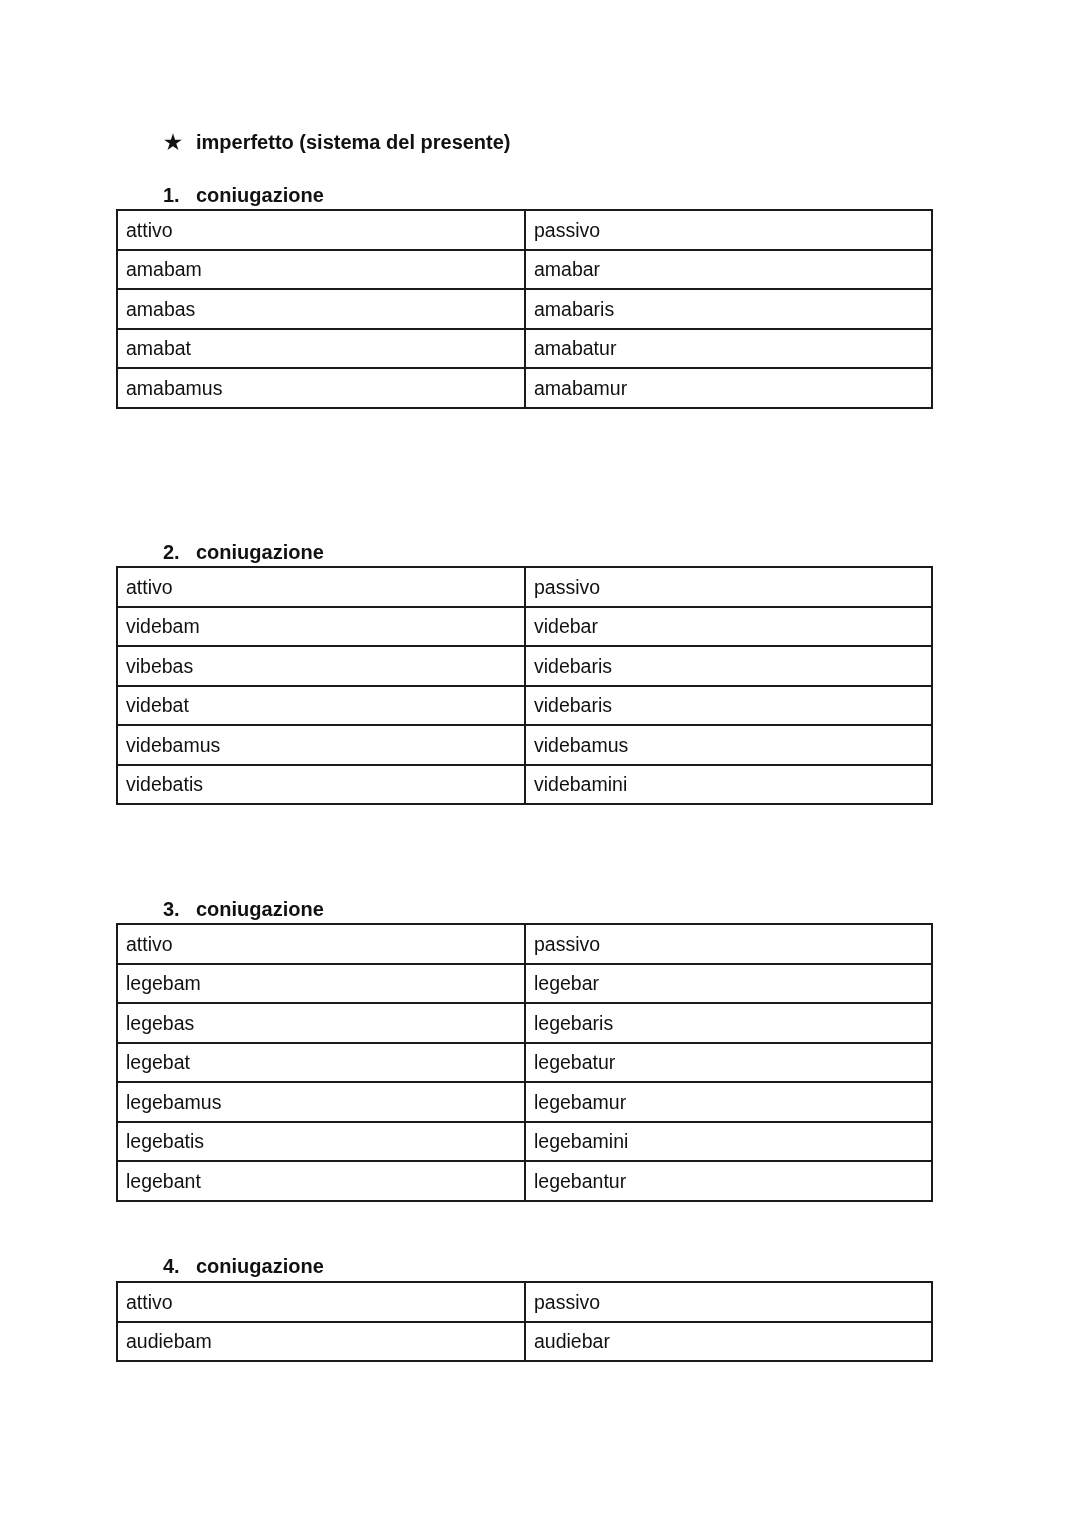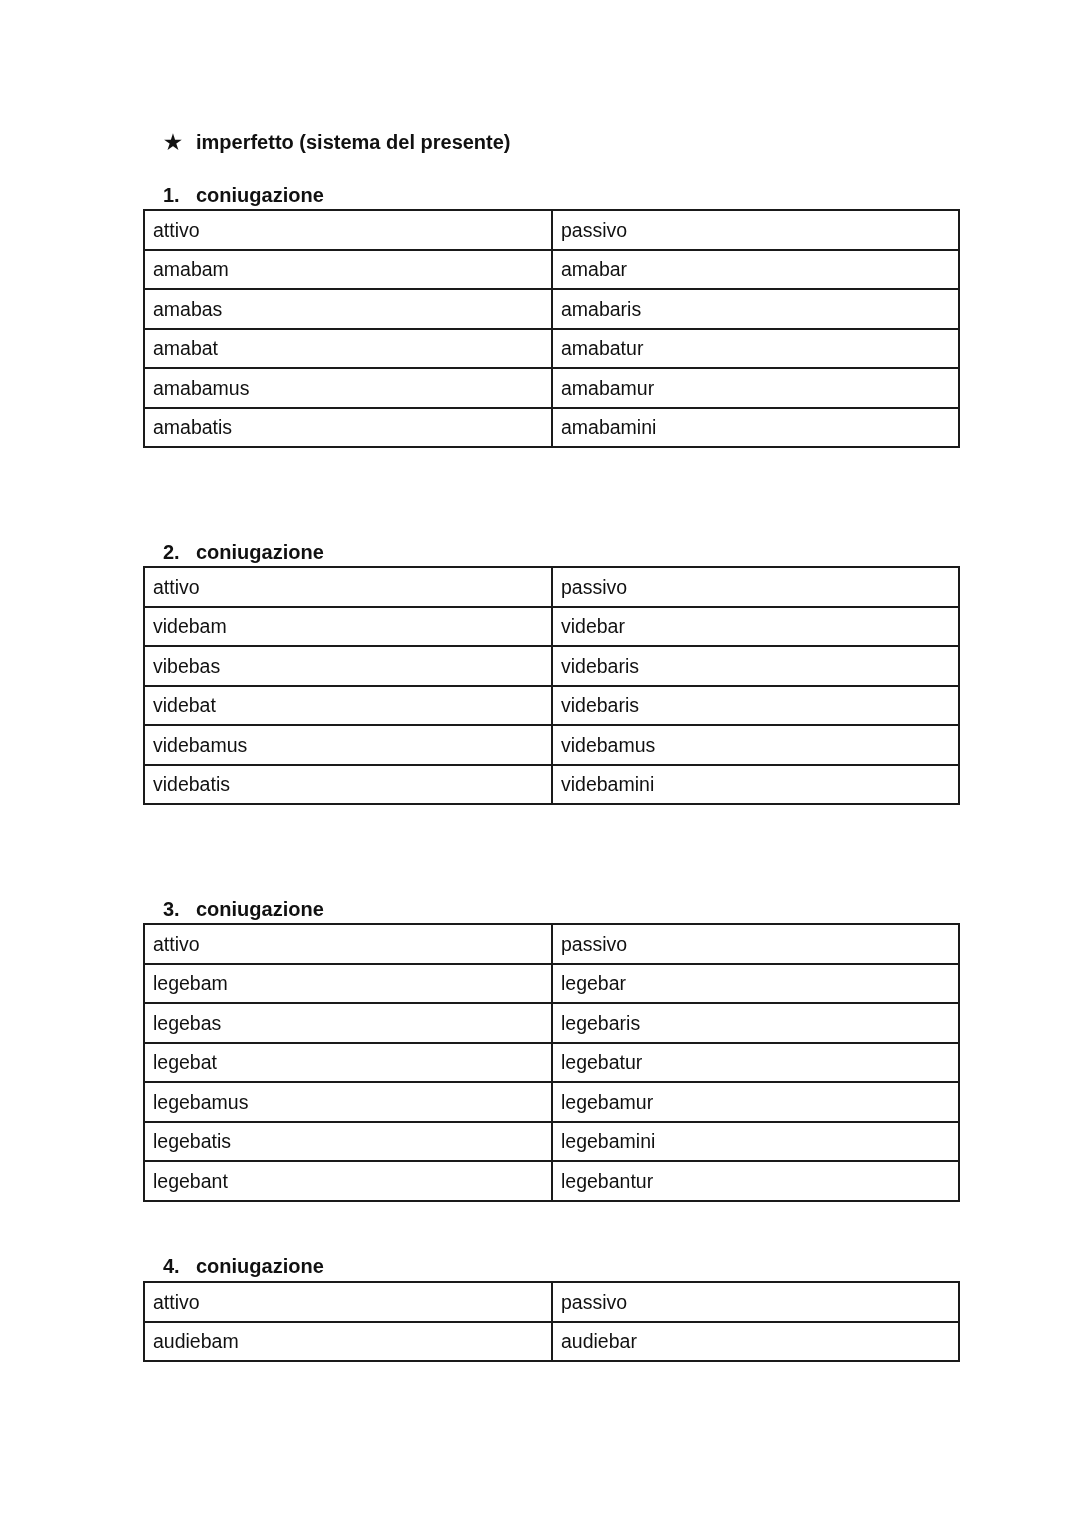--- a/index.html
+++ b/index.html
@@ -31,21 +31,21 @@
       position: absolute;
       left: 163px;
       font-size: 20px;
       font-weight: bold;
       line-height: 24px;
       display: flex;
     }
     .section-title .num { width: 33px; }
     table.conj {
       position: absolute;
-      left: 143px;
+      left: 116px;
       width: 817px;
       border-collapse: collapse;
       table-layout: fixed;
       padding-left: 24px;
     }
     table.conj td {
       border: 2px solid #1a1a1a;
       height: 39.5px;
       padding: 0 0 0 8px;
       font-size: 19.5px;
@@ -82,24 +82,20 @@
     <td class="col-a">amabas</td>
     <td>amabaris</td>
   </tr>
   <tr>
     <td class="col-a">amabat</td>
     <td>amabatur</td>
   </tr>
   <tr>
     <td class="col-a">amabamus</td>
     <td>amabamur</td>
-  </tr>
-  <tr>
-    <td class="col-a">amabatis</td>
-    <td>amabamini</td>
   </tr>
 </tbody>
   </table>
 
 <div class="section-title" style="top:540px;">
   <span class="num">2.</span>
   <span>coniugazione</span>
 </div>
 <table class="conj" style="top:566px;">
   <tbody>

